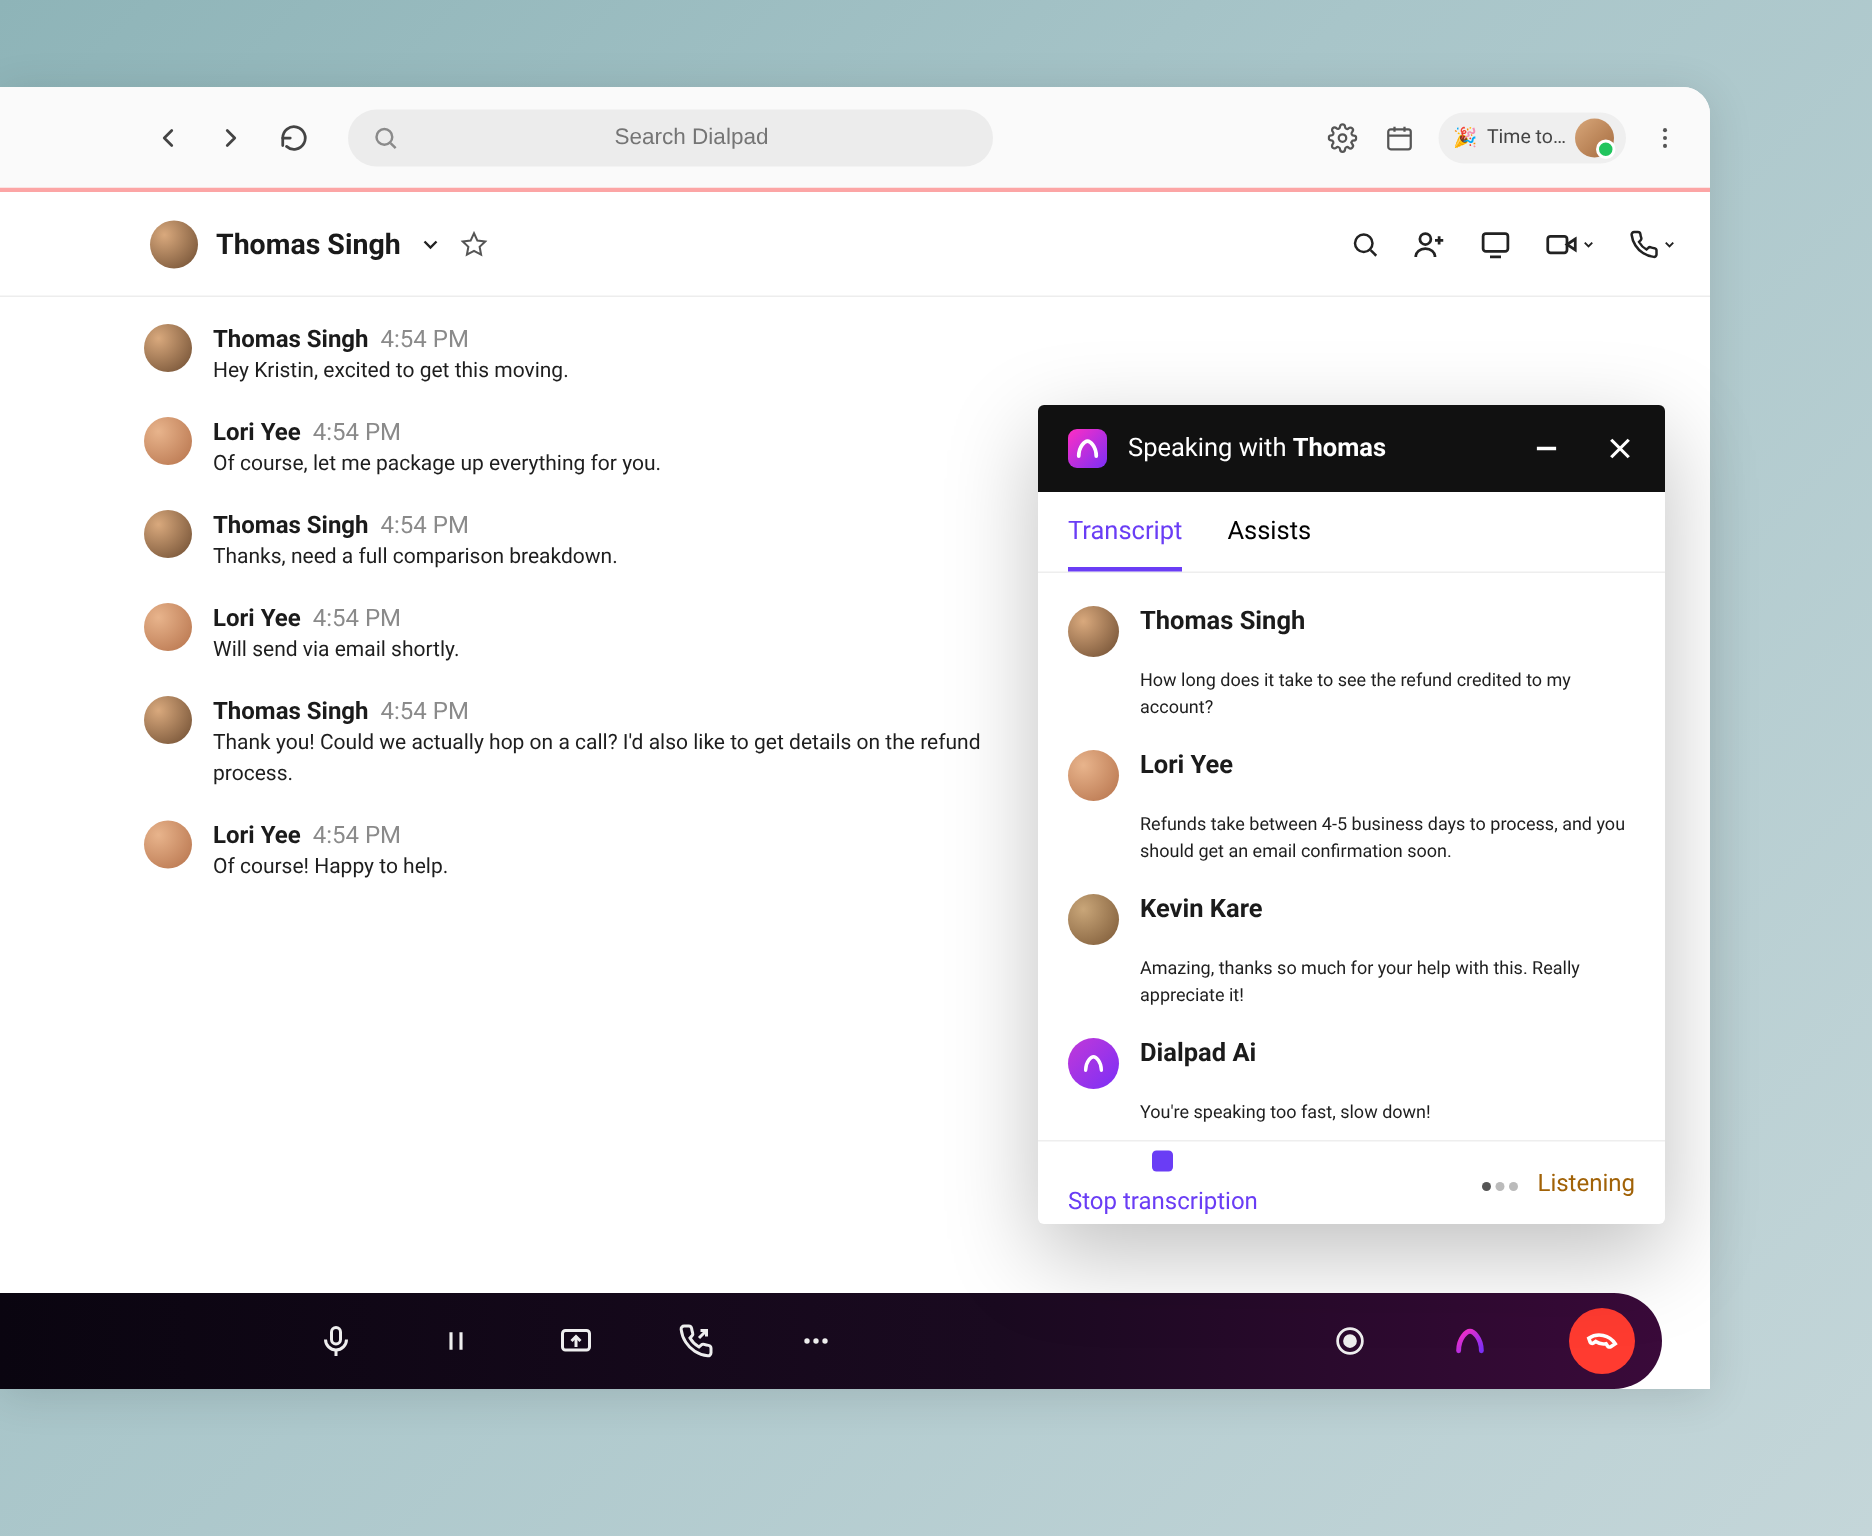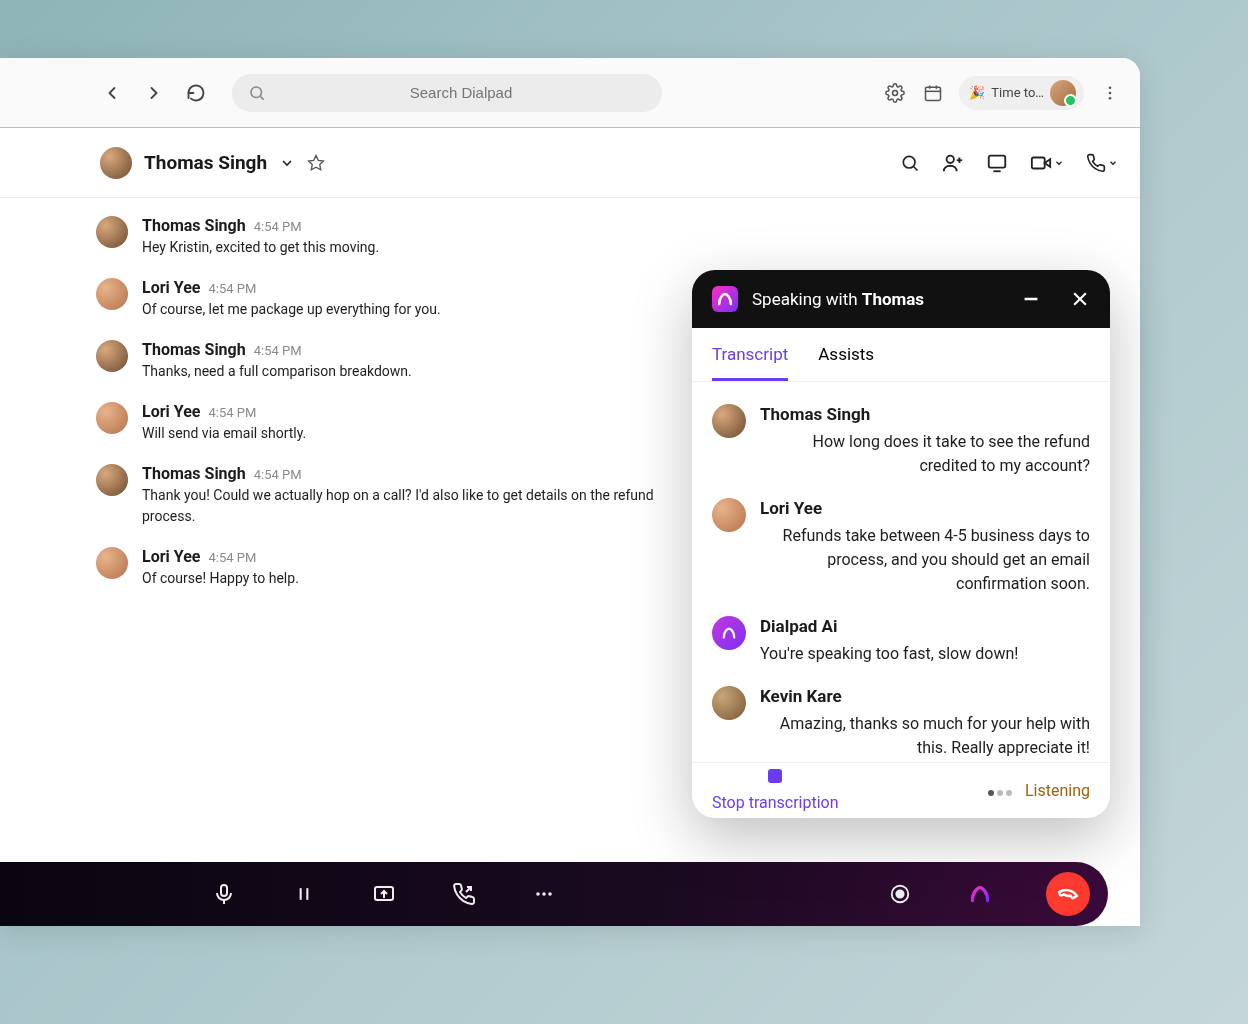--- a/index.html
+++ b/index.html
@@ -25,21 +25,21 @@
     overflow: visible;
   }
 
   
   .toolbar {
     height: 70px;
     display: flex;
     align-items: center;
     padding: 0 18px 0 100px;
     gap: 14px;
-    border-bottom: 1px solid #fca5a5;
+    border-bottom: 3px solid #fca5a5;
     background: #fafafa;
     border-top-right-radius: 18px;
     justify-content: flex-end;
   }
   .nav-icons { display:flex; gap:18px; align-items:center; }
   .icon-btn {
     width: 24px; height:24px;
     display:flex; align-items:center; justify-content:center;
     color:#444; cursor:pointer;
     background:none; border:none;
@@ -113,31 +113,31 @@
   .av-lori   { background: radial-gradient(circle at 30% 30%, #e8b48c, #b5714a); }
   .av-kevin  { background: radial-gradient(circle at 30% 30%, #c9a679, #7a5735); }
   .av-ai {
     background: linear-gradient(135deg,#c239d8,#7b2ff7);
     display:flex;align-items:center;justify-content:center;
     color:#fff; font-weight:700;
   }
   .msg-body { max-width: 560px; }
   .msg-head { display:flex; align-items:baseline; gap:8px; }
   .msg-name { font-weight:700; font-size:16px; color:#1b1b1b; }
-  .msg-time { font-size:13px; color:#8a8a8a; }
+  .msg-time { font-size:16px; color:#8a8a8a; }
   .msg-text { font-size:14px; color:#1e1e1e; line-height:1.5; margin-top:2px; }
 
   
   .ai-panel {
     position:absolute;
     top: 270px;
     left: 692px;
     width: 418px;
     background:#fff;
-    border-radius:23px;
+    border-radius:4px;
     box-shadow:0 20px 60px rgba(0,0,0,0.25);
     overflow:hidden;
     z-index:10;
   }
   .ai-head {
     background:#111;
     color:#fff;
     height:58px;
     display:flex; align-items:center;
     padding:0 20px;
@@ -168,21 +168,21 @@
   .ai-tab.active { color:#6a3df5; border-bottom-color:#6a3df5; font-weight:400; }
   .ai-body {
     padding:22px 20px 10px;
     display:flex; flex-direction:column; gap:20px;
     max-height:380px;
   }
   .ai-msg { display:flex; gap:14px; }
   .ai-msg .avatar-msg{width:34px;height:34px;}
   .ai-msg-body {}
   .ai-name { font-weight:700; font-size:17px; color:#1b1b1b; }
-  .ai-text { font-size:16px; color:#1e1e1e; line-height:1.5; margin-top:6px;text-align:right; }
+  .ai-text { font-size:12px; color:#1e1e1e; line-height:1.5; margin-top:20px; }
   .ai-foot {
     border-top:1px solid #eee;
     height:56px;
     display:flex; align-items:center;
     padding:0 20px;
     gap:10px;
     font-size:16px;
   }
   .stop-trans { color:#6a3df5; display:flex; align-items:center; gap:10px; cursor:pointer;flex-direction:column;}
   .sq { width:14px;height:14px;background:#6a3df5;border-radius:3px;}
@@ -442,35 +442,35 @@
     </div>
       </div>
       <div class="ai-msg">
     <div class="avatar-msg av-lori"></div>
     <div class="ai-msg-body">
       <div class="ai-name">Lori Yee</div>
       <div class="ai-text">Refunds take between 4-5 business days to process, and you should get an email confirmation soon.</div>
     </div>
       </div>
       <div class="ai-msg">
+    <div class="avatar-msg av-kevin"></div>
+    <div class="ai-msg-body">
+      <div class="ai-name">Kevin Kare</div>
+      <div class="ai-text">Amazing, thanks so much for your help with this. Really appreciate it!</div>
+    </div>
+      </div>
+      <div class="ai-msg">
     <div class="avatar-msg av-ai">
           <svg width="18" height="18" viewBox="0 0 24 24" fill="none" stroke="#fff" stroke-width="3" stroke-linecap="round">
             <path d="M5 18 C5 10 10 6 12 6 C14 6 19 10 19 18"></path>
           </svg>
         </div>
     <div class="ai-msg-body">
       <div class="ai-name">Dialpad Ai</div>
       <div class="ai-text">You're speaking too fast, slow down!</div>
-    </div>
-      </div>
-      <div class="ai-msg">
-    <div class="avatar-msg av-kevin"></div>
-    <div class="ai-msg-body">
-      <div class="ai-name">Kevin Kare</div>
-      <div class="ai-text">Amazing, thanks so much for your help with this. Really appreciate it!</div>
     </div>
       </div>
     </div>
   <div class="ai-foot">
     <div class="stop-trans">
       <span class="sq"></span>
       <span>Stop transcription</span>
     </div>
     <div class="listen">
       <span class="dots"><span></span><span></span><span></span></span>

